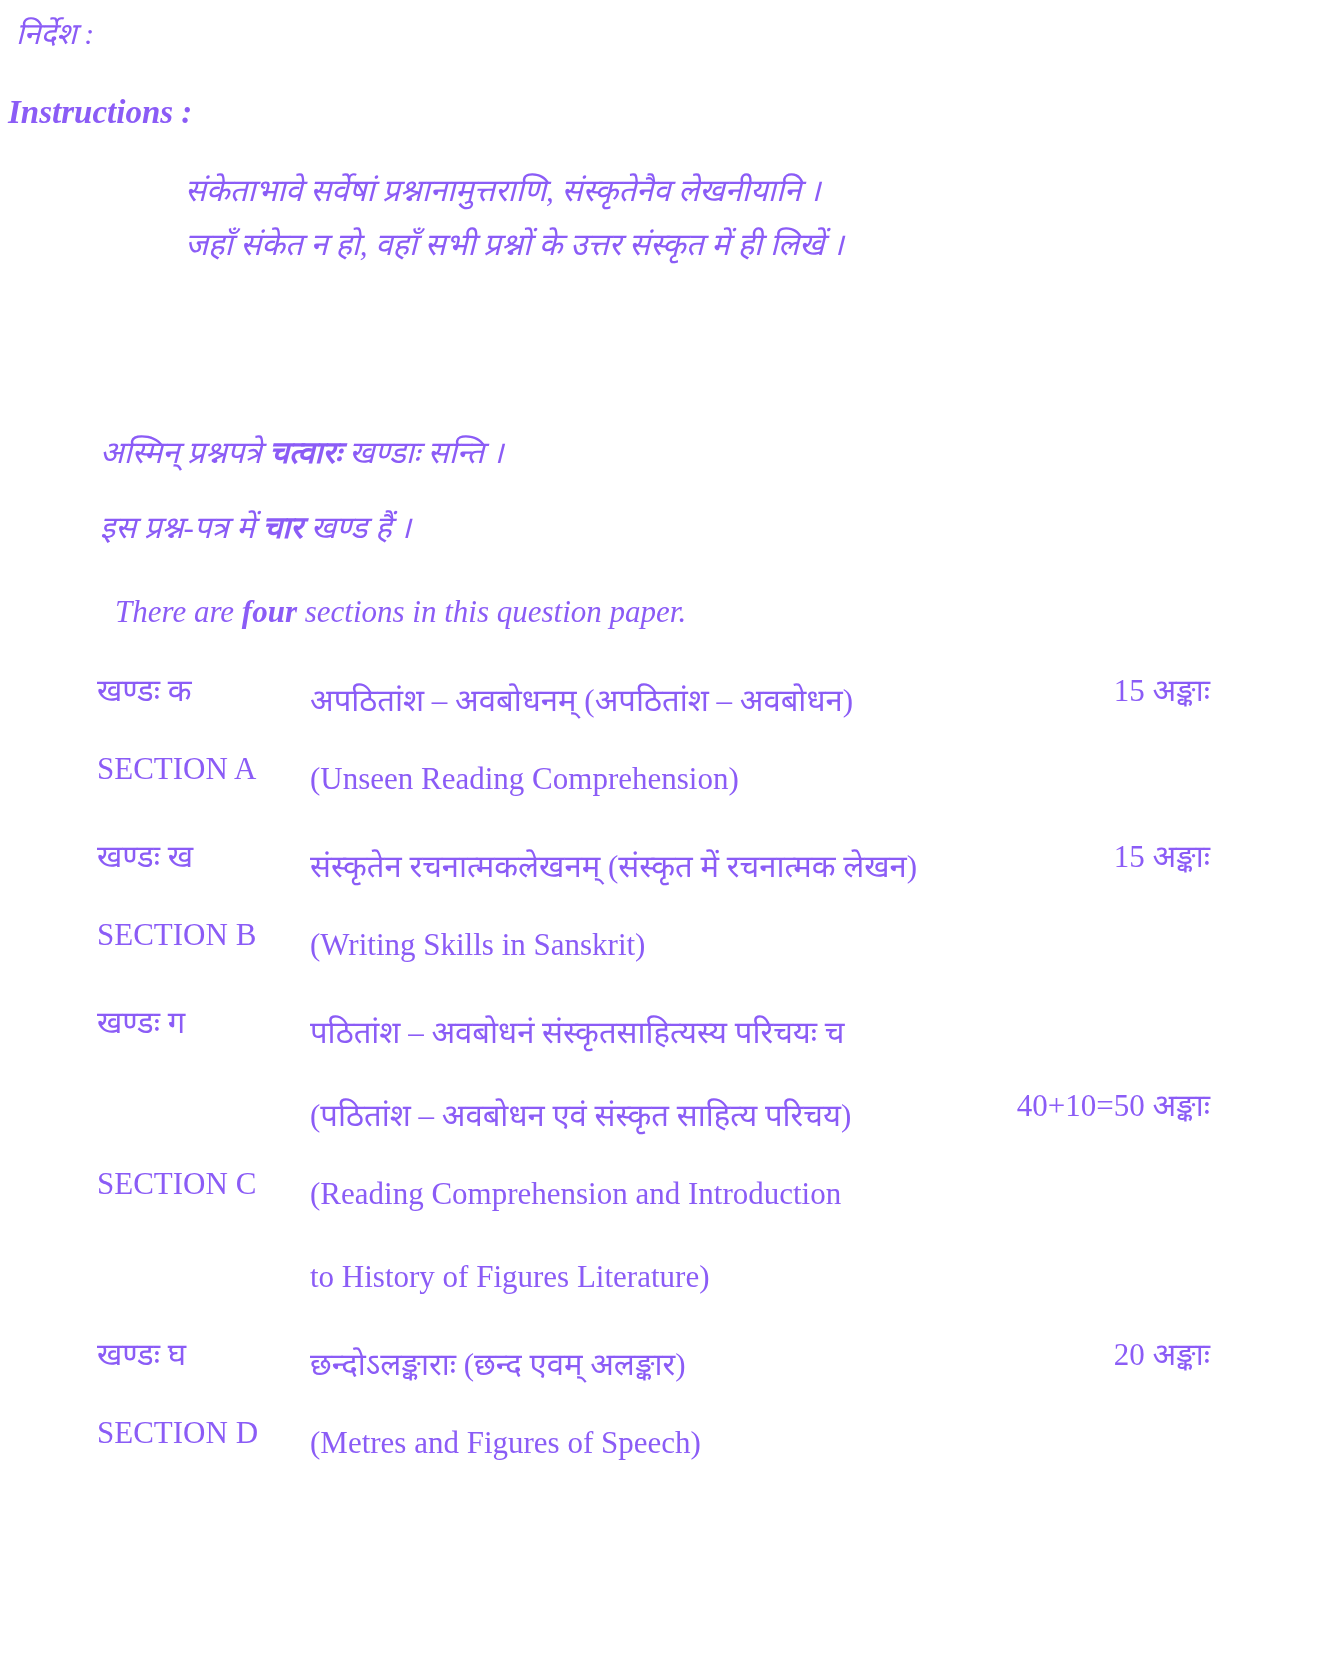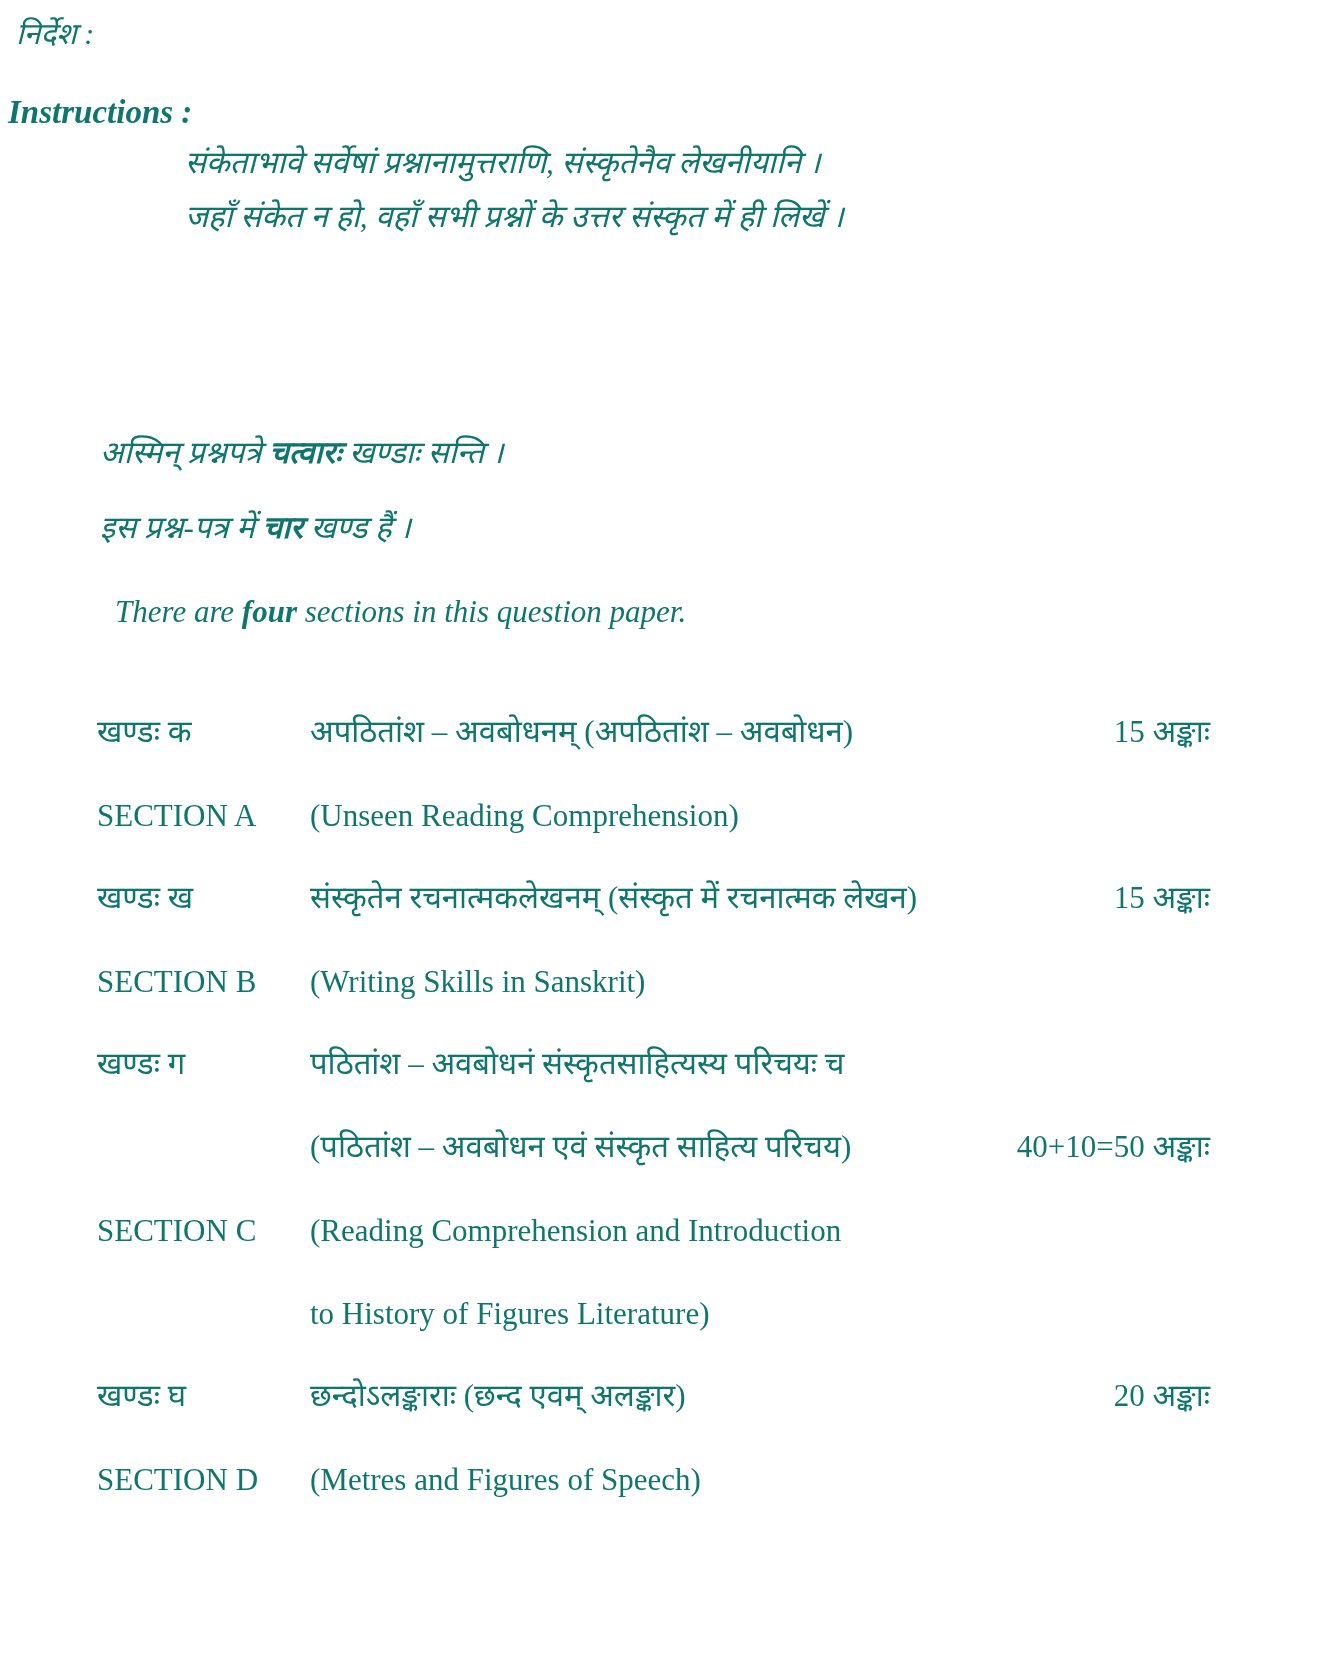--- a/index.html
+++ b/index.html
@@ -5,29 +5,30 @@
   html, body {
     margin: 0;
     padding: 0;
     background: #ffffff;
   }
   .page {
     position: relative;
     width: 1217px;
     height: 1675px;
     background: #ffffff;
-    color: #0f766e;
+    color: #8b5cf6;
     font-family: "Liberation Serif", "DejaVu Serif", serif;
     overflow: hidden;
   }
   .abs { position: absolute; white-space: nowrap; }
 
   .deva-italic {
     font-style: italic;
     font-size: 31px;
+    margin-top: 28px;
   }
   .title-hi {
     font-style: italic;
     font-size: 30px;
   }
   .title-en {
     font-style: italic;
     font-weight: bold;
     font-size: 33px;
   }
@@ -50,21 +51,21 @@
   .intro-en { font-style: italic; }
 
   .section-table {
     position: absolute;
     left: 97px;
     top: 668px;
     width: 1113px;
   }
   .srow {
     display: flex;
-    align-items: flex-end;
+    align-items: flex-start;
     height: 83px;
     font-size: 31px;
   }
   .srow .col-label {
     width: 213px;
     flex: 0 0 213px;
     white-space: nowrap;
   }
   .srow .col-title {
     flex: 1 1 auto;

